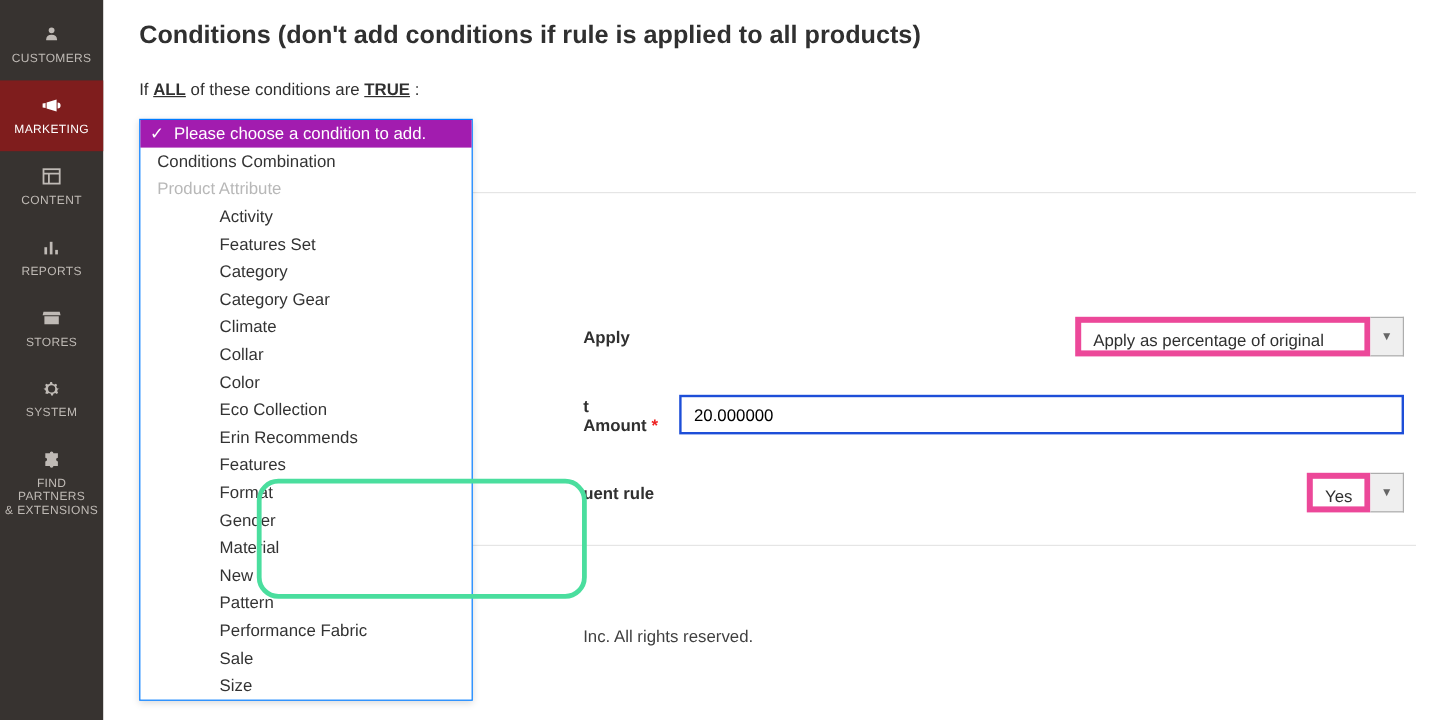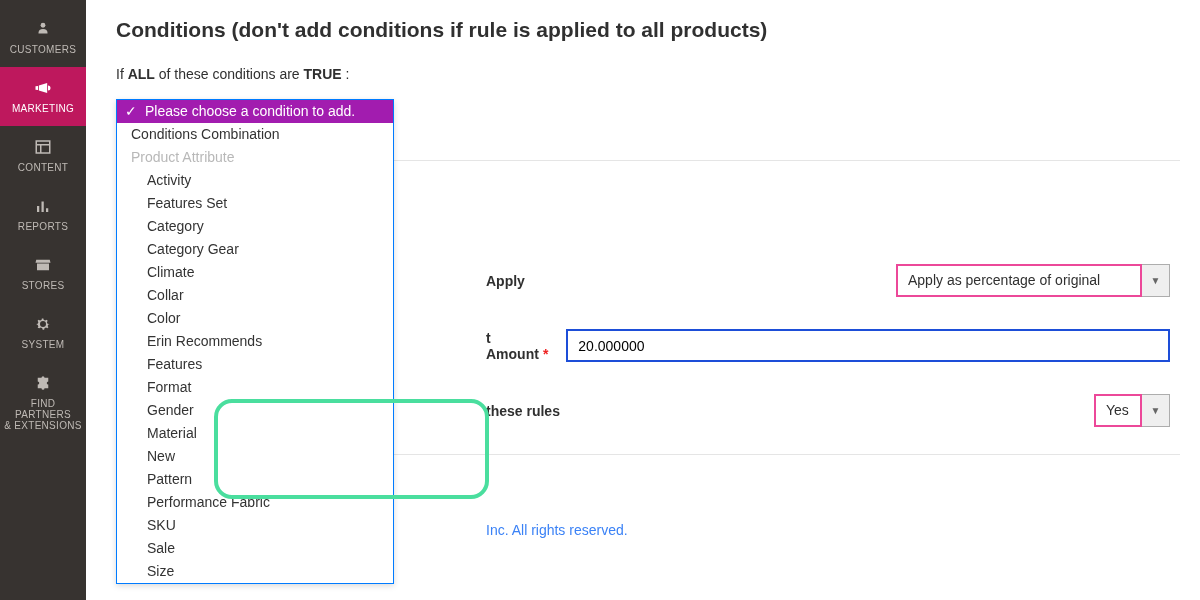--- a/index.html
+++ b/index.html
@@ -1,48 +1,48 @@
 <!DOCTYPE html>
 <html><head>
 <meta charset="utf-8">
 <style>
   * { box-sizing: border-box; margin: 0; padding: 0; }
   body { font-family: -apple-system, BlinkMacSystemFont, "Segoe UI", Helvetica, Arial, sans-serif; font-size: 14px; color: #333; background: #fff; }
   .layout { display: flex; min-height: 600px; }
   .sidebar { width: 86px; background: #373330; color: #aaa; display: flex; flex-direction: column; align-items: stretch; padding-top: 8px; }
   .side-item { display: flex; flex-direction: column; align-items: center; justify-content: center; gap: 4px; padding: 10px 4px 12px; font-size: 10px; letter-spacing: .3px; color: #bfbab5; cursor: pointer; }
-  .side-item.active { background: #be185d; color: #fff; }
+  .side-item.active { background: #7f1d1d; color: #fff; }
   .side-item .icon { height: 22px; width: 22px; display: flex; align-items: center; justify-content: center; }
   .side-item .label { text-align: center; line-height: 11px; }
   .main { flex: 1; padding: 18px 0 0 30px; position: relative; }
   h2.section-title { font-size: 21px; font-weight: 600; color: #303030; margin-bottom: 24px; }
   .cond-line { font-size: 14px; color: #303030; margin-bottom: 4px; }
-  .cond-line b { font-weight: 700; }
+  .cond-line b { font-weight: 700; text-decoration: underline; }
   .dropdown-wrap { position: relative; display: inline-block; }
   .dropdown { position: absolute; top: 0; left: 0; width: 278px; border: 1px solid #007bff; background: #fff; box-shadow: 0 2px 6px rgba(0,0,0,.15); z-index: 30; }
   .dd-row { padding: 2px 10px 2px 28px; font-size: 14px; line-height: 19px; color: #333; cursor: pointer; position: relative; }
   .dd-row.selected { background: #a21caf; color: #fff; }
   .dd-row.selected::before { content: "✓"; position: absolute; left: 8px; }
   .dd-row.group { color: #b8b8b8; padding-left: 14px; cursor: default; }
-  .dd-row.attr { padding-left: 30px; }
+  .dd-row.attr { padding-left: 30px; margin-left: 36px; }
   .dd-row.top { padding-left: 14px; }
   .hl-box { position: absolute; left: 128px; top: 399px; width: 275px; height: 100px; border: 4px solid #4ade9e; border-radius: 18px; z-index: 40; pointer-events: none; }
   .actions-h { position: absolute; left: 118px; top: 196px; font-size: 17px; font-weight: 600; z-index: 1; }
   .form-area { position: absolute; left: 400px; top: 264px; right: 30px; }
   .form-row { display: flex; align-items: center; gap: 18px; margin-bottom: 32px; justify-content: space-between; }
   .form-label { width: 180px; text-align: right; font-size: 14px; font-weight: 600; color: #303030; }
   .form-label.part { width: auto; text-align: left; }
   .req { color: #e22; margin-left: 4px; }
   .select { display: flex; align-items: center; }
-  .select-val { border: 2px solid #ec4899; background: #fff; padding: 6px 10px; font-size: 14px; min-width: 246px; height: 33px; color: #303030; }
+  .select-val { border: 5px solid #ec4899; background: #fff; padding: 6px 10px; font-size: 14px; min-width: 246px; height: 33px; color: #303030; }
   .select-btn { width: 28px; height: 33px; border: 1px solid #adadad; border-left: none; background: #efefef; display: flex; align-items: center; justify-content: center; font-size: 10px; color: #666; }
   .select.small .select-val { min-width: 48px; }
   .text-input { border: 2px solid #1d4ed8; padding: 6px 10px; font-size: 14px; width: 680px; height: 33px; background: #fff; }
   .divider { position: absolute; left: 118px; right: 20px; top: 454px; border-top: 1px solid #e5e5e5; z-index: 0; }
-  .footer { position: absolute; left: 400px; top: 522px; font-size: 14px; color: #3b82f6; z-index: 0; display: flex; align-items: center; gap: 6px; }
+  .footer { position: absolute; left: 400px; top: 522px; font-size: 14px; color: #404040; z-index: 0; display: flex; align-items: center; gap: 6px; }
   .m-logo { position: absolute; left: 116px; top: 516px; z-index: 0; }
   .divider-top { position: absolute; left: 118px; right: 20px; top: 160px; border-top: 1px solid #e5e5e5; z-index: 0; }
 </style>
 </head>
 <body>
 
 <div class="layout">
 
   <nav class="sidebar">
     <div class="side-item">
@@ -123,29 +123,29 @@
         <div class="dd-row selected">Please choose a condition to add.</div>
         <div class="dd-row top">Conditions Combination</div>
         <div class="dd-row group">Product Attribute</div>
         <div class="dd-row attr">Activity</div>
         <div class="dd-row attr">Features Set</div>
         <div class="dd-row attr">Category</div>
         <div class="dd-row attr">Category Gear</div>
         <div class="dd-row attr">Climate</div>
         <div class="dd-row attr">Collar</div>
         <div class="dd-row attr">Color</div>
+        <div class="dd-row attr">Eco Collection</div>
         <div class="dd-row attr">Erin Recommends</div>
         <div class="dd-row attr">Features</div>
         <div class="dd-row attr">Format</div>
         <div class="dd-row attr">Gender</div>
         <div class="dd-row attr">Material</div>
         <div class="dd-row attr">New</div>
         <div class="dd-row attr">Pattern</div>
         <div class="dd-row attr">Performance Fabric</div>
-        <div class="dd-row attr">SKU</div>
         <div class="dd-row attr">Sale</div>
         <div class="dd-row attr">Size</div>
 
       </div>
     </div>
 
     <div class="divider-top"></div>
 
     <div class="actions-h">A</div>
 
@@ -157,21 +157,21 @@
           <div class="select-btn">▼</div>
         </div>
       </div>
       <div class="form-row">
         <span class="form-label part">
           <span>t Amount</span><span class="req">*</span>
         </span>
         <input class="text-input" value="20.000000" style="">
       </div>
       <div class="form-row">
-        <span class="form-label part">these rules</span>
+        <span class="form-label part">uent rule</span>
         <div class="select small">
           <div class="select-val">Yes</div>
           <div class="select-btn">▼</div>
         </div>
       </div>
     </div>
 
     <div class="divider"></div>
 
     <div class="m-logo">

